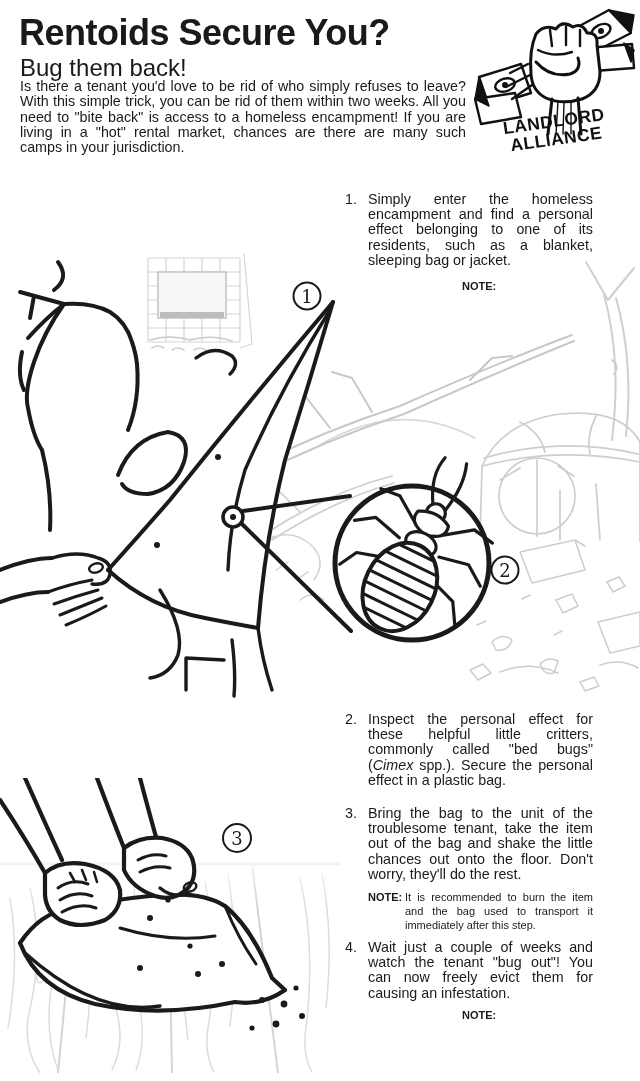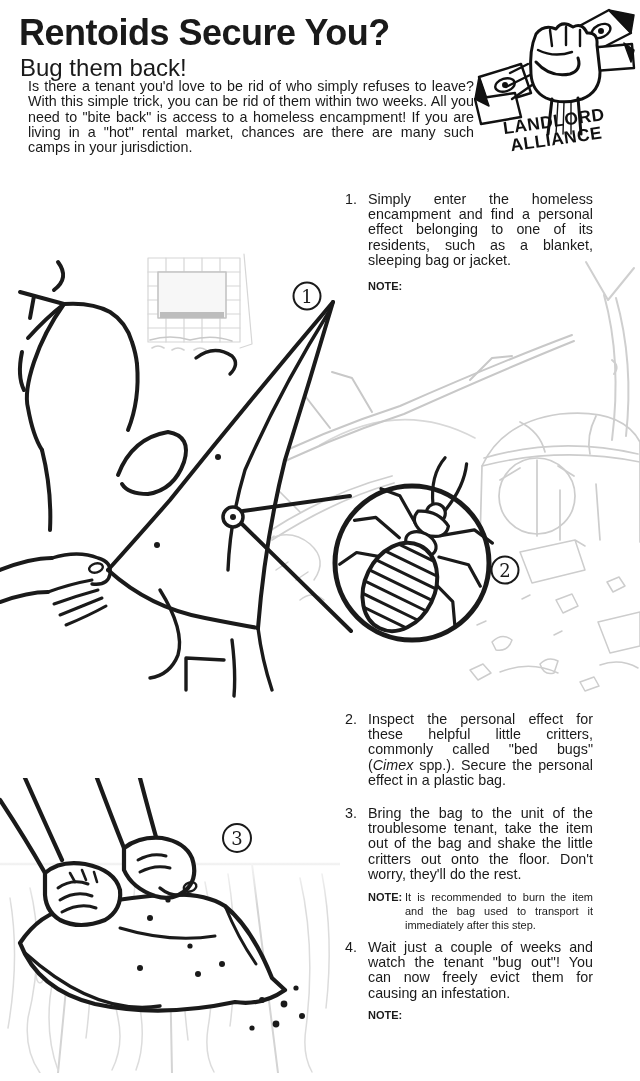--- a/index.html
+++ b/index.html
@@ -9,41 +9,41 @@
     font-family:"Liberation Sans", sans-serif;
   }
   .abs{position:absolute;}
   
   .title{
     left:19px;top:14px;width:470px;
     font-size:36px;font-weight:bold;letter-spacing:-0.5px;line-height:1.05;
   }
   .subtitle{left:20px;top:55px;width:300px;font-size:24px;line-height:1.1;}
   .intro{
-    left:28px;top:79px;width:446px;
+    left:20px;top:79px;width:446px;
     font-size:14.3px;line-height:15.3px;text-align:justify;
   }
   
   .logo{left:474px;top:6px;width:162px;height:160px;}
   .logo svg{position:absolute;left:0;top:0;}
   .logo-text{
     position:absolute;left:2px;top:106px;width:158px;
     transform:rotate(-8deg);transform-origin:50% 50%;
     text-align:center;font-weight:bold;font-size:17.5px;line-height:18px;
     letter-spacing:0.5px;color:#111;
   }
   
   .step{
     left:345px;width:248px;
     font-size:14.3px;line-height:15.2px;
   }
   .step-row{display:flex;}
   .step-num{width:23px;flex:0 0 23px;}
   .step-text{flex:1;text-align:justify;}
-  .note-row{display:flex;margin-left:23px;margin-top:11px;font-size:11px;line-height:14.2px;}
+  .note-row{display:flex;margin-left:23px;margin-top:11px;font-size:11px;line-height:14.2px;justify-content:center;}
   .note-label{flex:0 0 37px;width:37px;font-weight:bold;}
   .note-text{flex:1;text-align:justify;}
   .it{font-style:italic;}
   
   .fig{pointer-events:none;}
   svg text.marker{
     font-family:"DejaVu Serif", serif;font-size:18px;fill:#1a1a1a;
     text-anchor:middle;
   }
 </style>
@@ -108,21 +108,21 @@
 <div class="abs step" style="top:712px;">
   <div class="step-row">
     <span class="step-num">2.</span>
     <div class="step-text"><span>Inspect the personal effect for these helpful little critters, commonly called "bed bugs" (</span><span class="it">Cimex</span><span> spp.). Secure the personal effect in a plastic bag.</span></div>
   </div>
 </div>
 
 <div class="abs step" style="top:806px;">
   <div class="step-row">
     <span class="step-num">3.</span>
-    <div class="step-text">Bring the bag to the unit of the troublesome tenant, take the item out of the bag and shake the little critters out onto the floor. Don't worry, they'll do the rest.</div>
+    <div class="step-text">Bring the bag to the unit of the troublesome tenant, take the item out of the bag and shake the little chances out onto the floor. Don't worry, they'll do the rest.</div>
   </div>
   <div class="note-row" style="margin-top:8px;">
     <span class="note-label">NOTE:</span>
     <div class="note-text">It is recommended to burn the item and the bag used to transport it immediately after this step.</div>
   </div>
 </div>
 
 <div class="abs step" style="top:940px;">
   <div class="step-row">
     <span class="step-num">4.</span>

